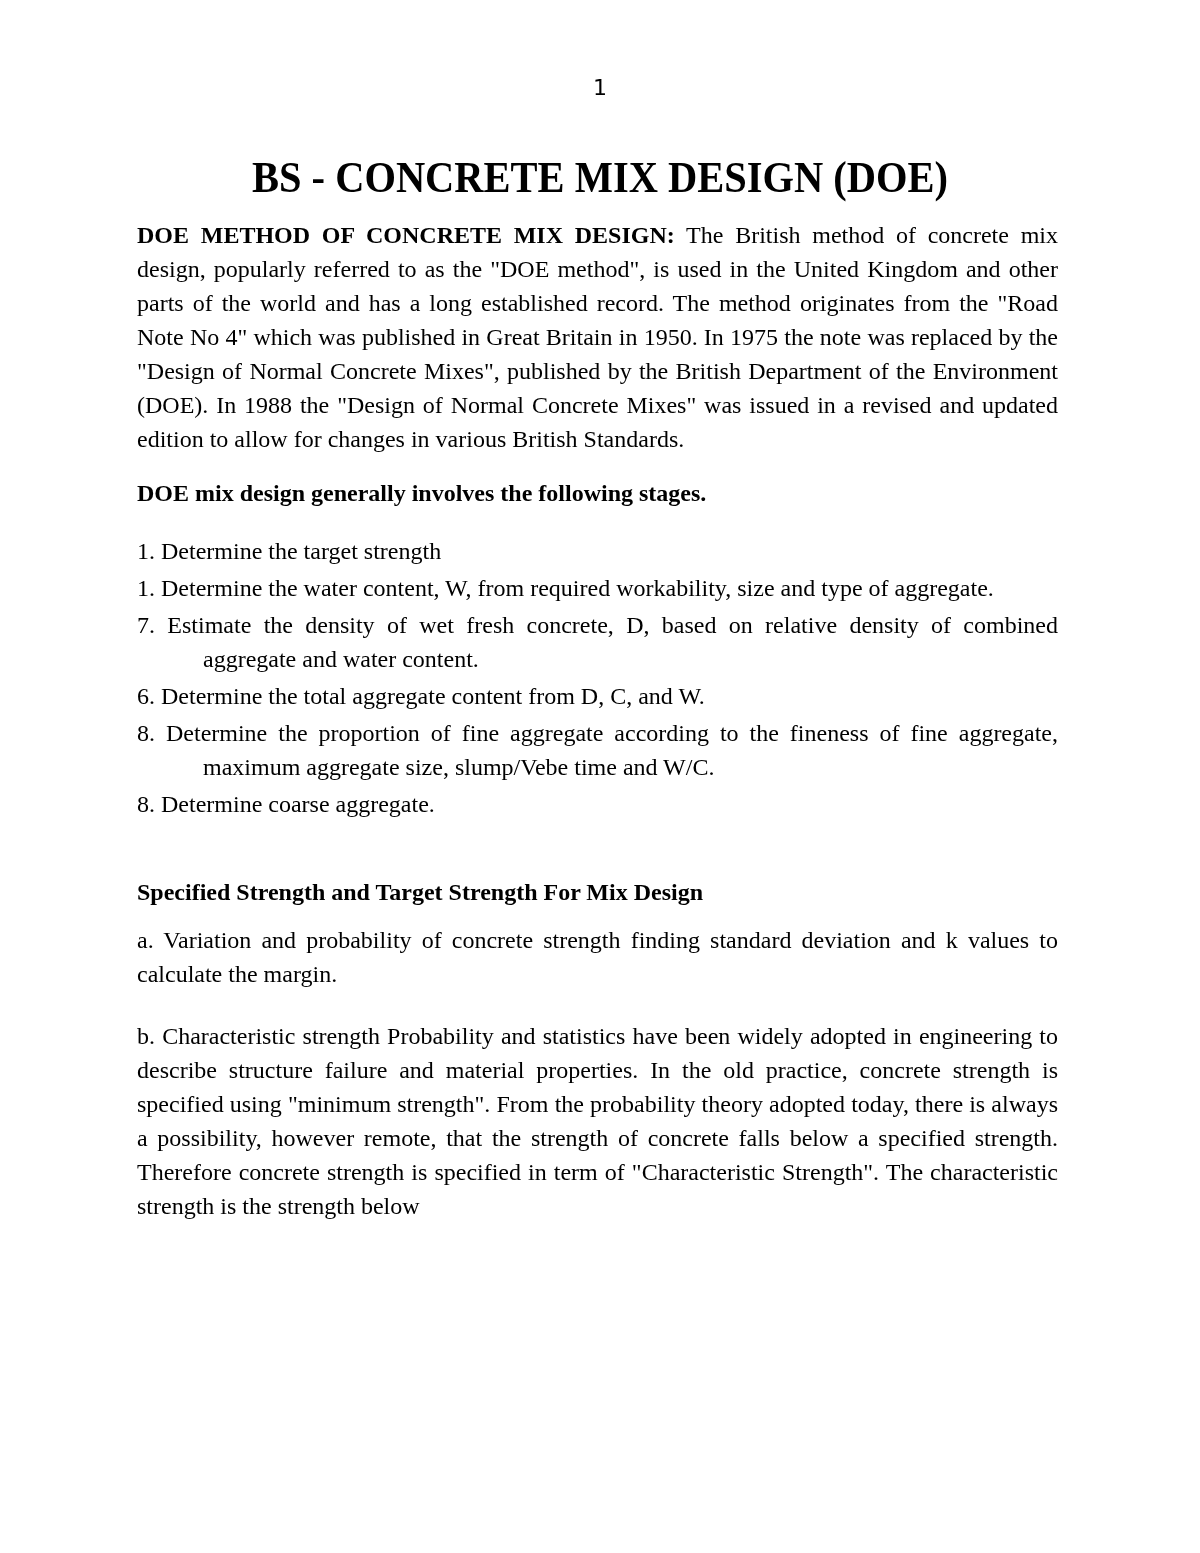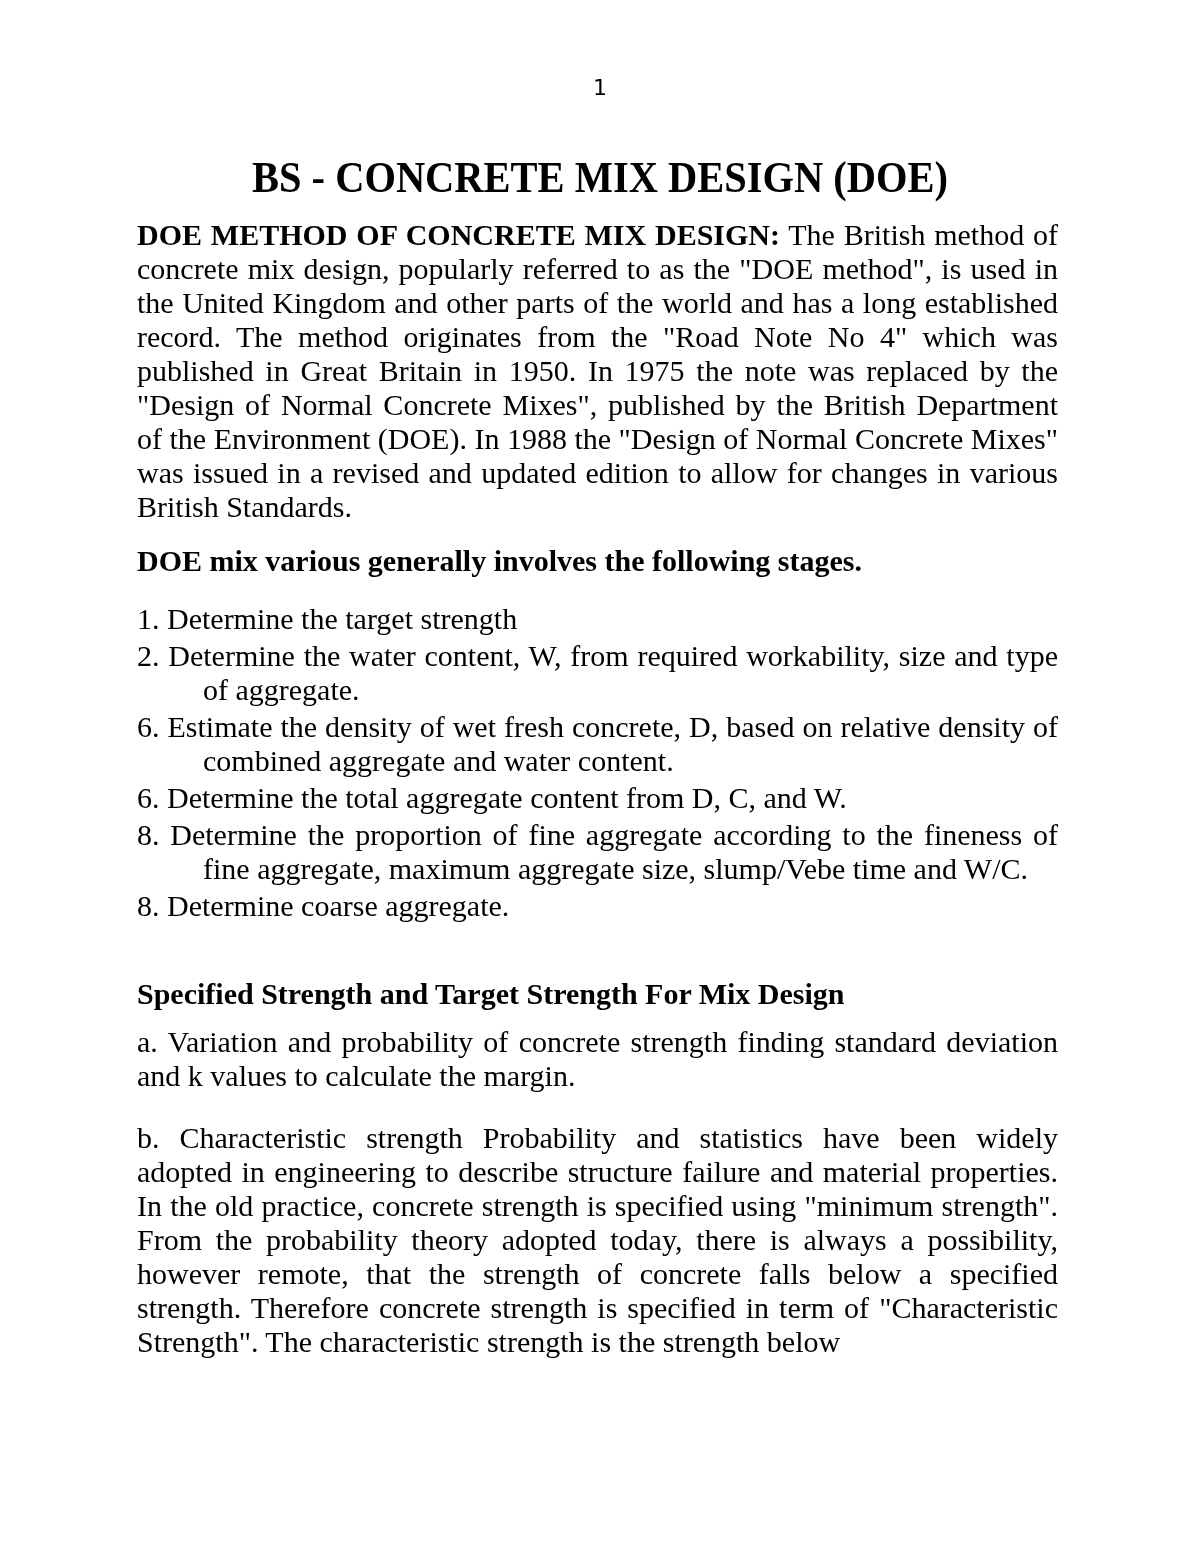--- a/index.html
+++ b/index.html
@@ -3,46 +3,46 @@
 <meta charset="utf-8">
 <style>
   html, body { margin: 0; padding: 0; background: #ffffff; }
   body { width: 1200px; height: 1553px; position: relative; overflow: hidden; color: #000; }
   .page-num { position: absolute; top: 74px; left: 0; width: 1200px; text-align: center;
     font-family: "DejaVu Sans", sans-serif; font-size: 22px; line-height: 28px; }
   .title { position: absolute; top: 150px; left: 0; width: 1200px; text-align: center;
     font-family: "Liberation Serif", serif; font-weight: bold; font-size: 44px; line-height: 56px; margin: 0;
     transform: scaleX(0.92); }
   .content { position: absolute; left: 137px; top: 218px; width: 921px;
-    font-family: "Liberation Serif", serif; font-size: 30px; line-height: 34px; }
+    font-family: "Liberation Serif", serif; font-size: 24px; line-height: 34px; }
   p { margin: 0; text-align: justify; }
   .b { font-weight: bold; }
   .para1 { }
   .heading2 { margin-top: 20px; font-weight: bold; }
   ol.stages { list-style: none; margin: 24px 0 16px 0; padding: 0; }
   ol.stages li { padding-left: 66px; text-indent: -66px; margin-bottom: 3px; text-align: justify; }
   .heading3 { margin-top: 54px; font-weight: bold; }
   .para-a { margin-top: 14px; }
   .para-b { margin-top: 28px; }
 </style>
 </head>
 <body>
 
 <div class="page-num">1</div>
 <h1 class="title">BS - CONCRETE MIX DESIGN (DOE)</h1>
 
 <div class="content">
   <p class="para1"><span class="b">DOE METHOD OF CONCRETE MIX DESIGN:</span><span> The British method of concrete mix design, popularly referred to as the "DOE method", is used in the United Kingdom and other parts of the world and has a long established record. The method originates from the "Road Note No 4" which was published in Great Britain in 1950. In 1975 the note was replaced by the "Design of Normal Concrete Mixes", published by the British Department of the Environment (DOE). In 1988 the "Design of Normal Concrete Mixes" was issued in a revised and updated edition to allow for changes in various British Standards.</span></p>
 
-  <p class="heading2">DOE mix various generally involves the following stages.</p>
+  <p class="heading2">DOE mix design generally involves the following stages.</p>
 
   <ol class="stages">
     <li>1. Determine the target strength</li>
-    <li>2. Determine the water content, W, from required workability, size and type of aggregate.</li>
-    <li>6. Estimate the density of wet fresh concrete, D, based on relative density of combined aggregate and water content.</li>
+    <li>1. Determine the water content, W, from required workability, size and type of aggregate.</li>
+    <li>7. Estimate the density of wet fresh concrete, D, based on relative density of combined aggregate and water content.</li>
     <li>6. Determine the total aggregate content from D, C, and W.</li>
     <li>8. Determine the proportion of fine aggregate according to the fineness of fine aggregate, maximum aggregate size, slump/Vebe time and W/C.</li>
     <li>8. Determine coarse aggregate.</li>
   </ol>
 
   <p class="heading3">Specified Strength and Target Strength For Mix Design</p>
   <p class="para-a">a. Variation and probability of concrete strength finding standard deviation and k values to calculate the margin.</p>
   <p class="para-b"> b. Characteristic strength Probability and statistics have been widely adopted in engineering to describe structure failure and material properties. In the old practice, concrete strength is specified using "minimum strength". From the probability theory adopted today, there is always a possibility, however remote, that the strength of concrete falls below a specified strength. Therefore concrete strength is specified in term of "Characteristic Strength". The characteristic strength is the strength below</p>
 </div>
 

